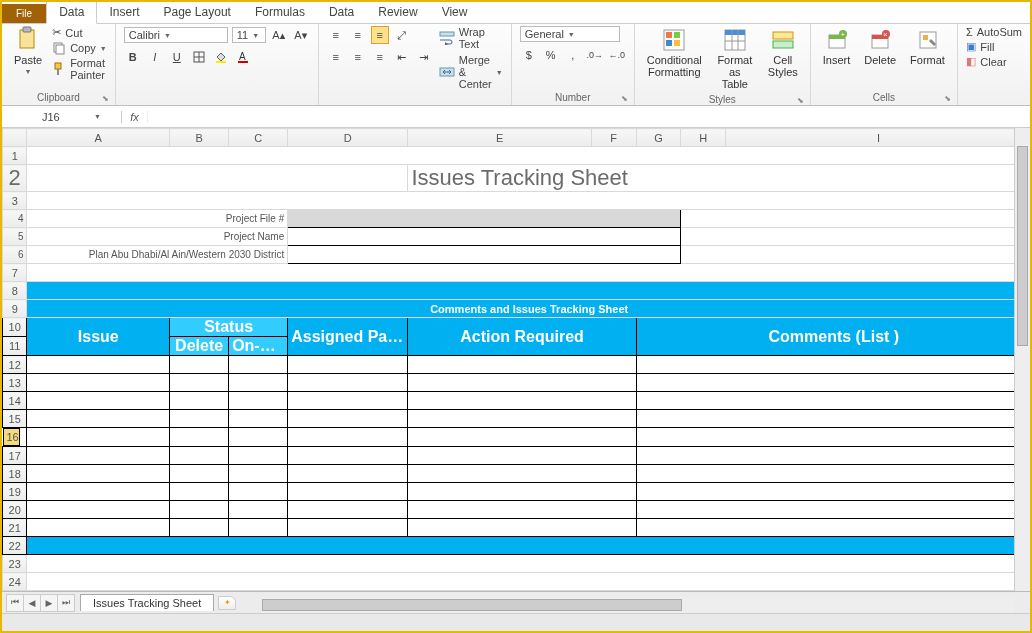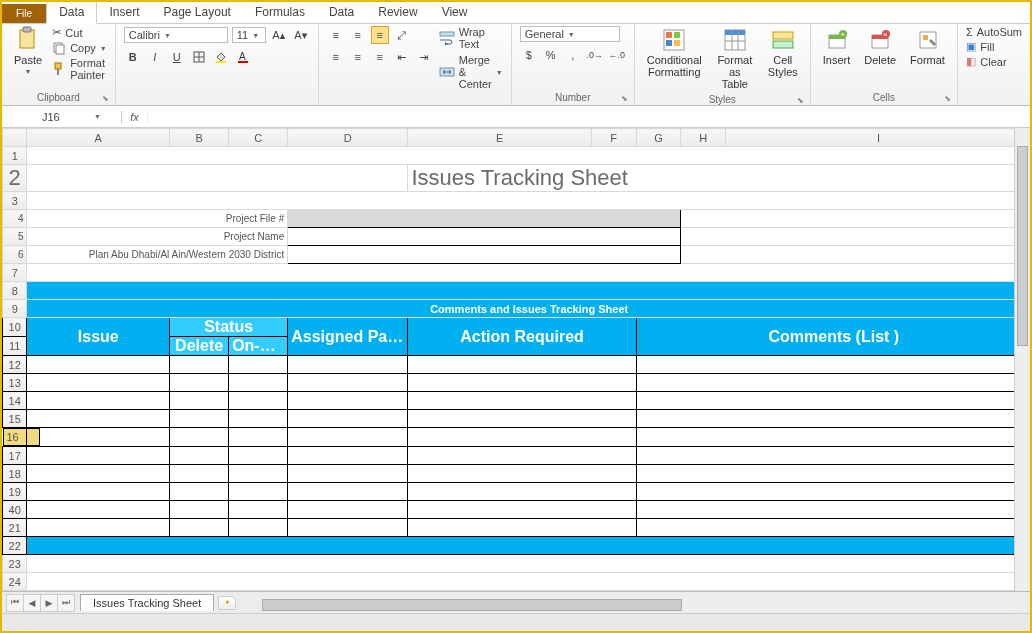--- a/index.html
+++ b/index.html
@@ -30,21 +30,21 @@
 .namebox { width:120px; border-right:1px solid #ccc; padding:0 20px 0 40px; display:flex; align-items:center; justify-content:space-between;}
 .fxlabel { width:26px; text-align:center; font-style:italic; color:#555; border-right:1px solid #eee;}
 .fxinput { flex:1; padding:0 6px;}
 
 
 .sheet { position:relative; height:480px; overflow:hidden;}
 .sheet-inner{height:100%;}
 table.grid { border-collapse:collapse; table-layout:fixed; width:1030px; font-size:11px;}
 table.grid th, table.grid td { border:1px solid #d9d9d9; height:18px; padding:0 3px; overflow:hidden; white-space:nowrap; text-overflow:ellipsis;}
 table.grid th { background:linear-gradient(#f7f7f7,#ececec); color:#555; font-weight:normal; text-align:center;}
-.rowhdr { width:37px; background:linear-gradient(#f7f7f7,#ececec); text-align:center; color:#555;}
+.rowhdr { width:17px; background:linear-gradient(#f7f7f7,#ececec); text-align:center; color:#555;}
 .rowhdr.sel { background:#f2da7e; font-weight:normal;}
 .corner { width:24px;}
 
 .title-row td { font-size:22px; color:#6b6b6b; font-weight:300;}
 .label-right td { text-align:right; font-size:10px; color:#555;}
 .boxcell { border:1px solid #000 !important;}
 .graycell { background:#d9d9d9;}
 .cyan { background:#00b0f0;}
 .cyanL { background:#33ccff;}
 .hdrtxt { color:#fff; font-size:16px; font-weight:bold; text-align:center;}
@@ -525,21 +525,21 @@
   <tr class="tbl">
             <td class="rowhdr">19</td>
             <td></td>
             <td></td>
             <td></td>
             <td></td>
             <td colspan="2"></td>
             <td colspan="3"></td>
           </tr>
   <tr class="tbl">
-            <td class="rowhdr">40</td>
+            <td class="rowhdr">20</td>
             <td></td>
             <td></td>
             <td></td>
             <td></td>
             <td colspan="2"></td>
             <td colspan="3"></td>
           </tr>
   <tr class="tbl">
             <td class="rowhdr">21</td>
             <td></td>

